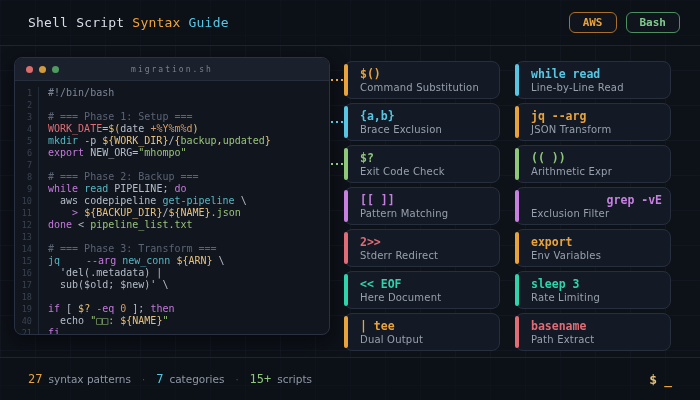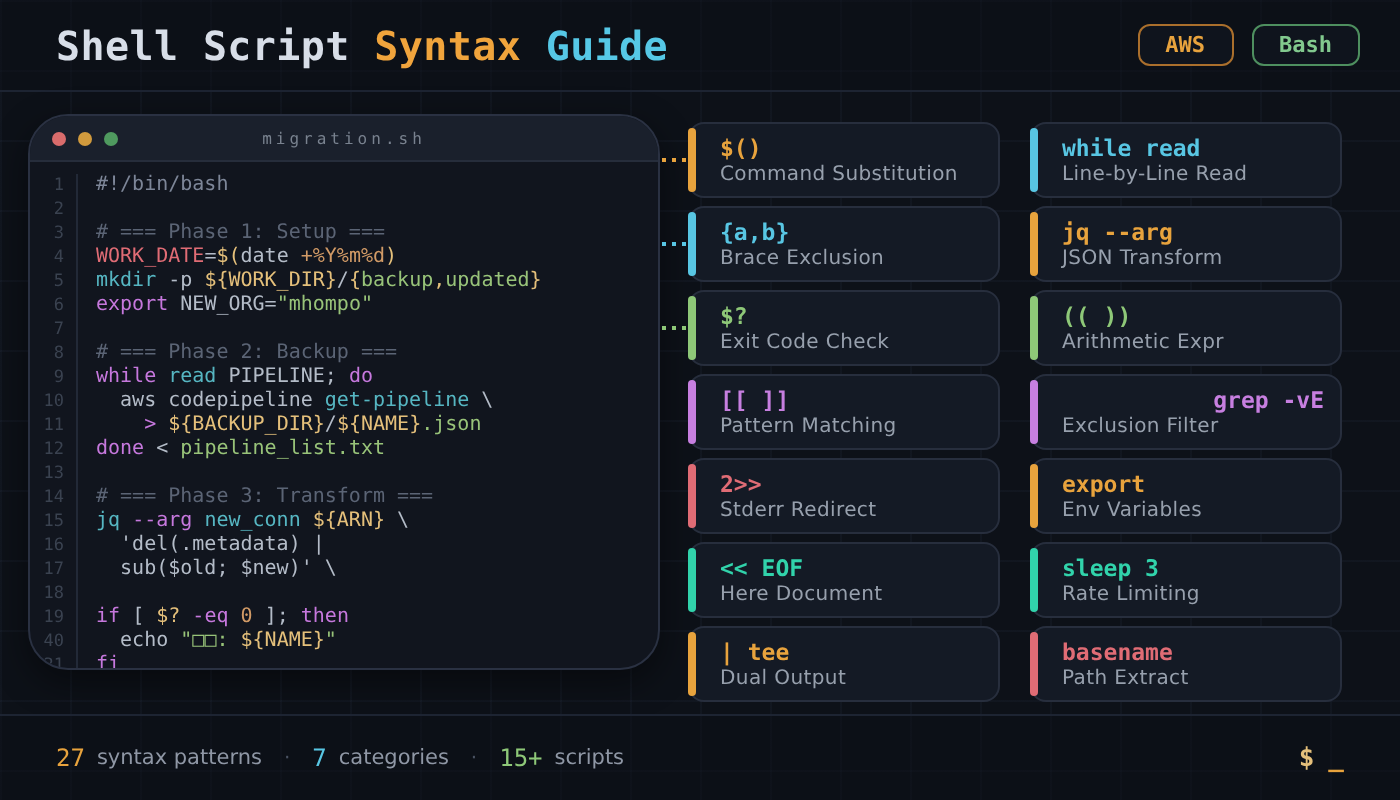--- a/index.html
+++ b/index.html
@@ -16,33 +16,33 @@
   }
   
   .header {
     position:absolute; top:0; left:0; right:0; height:46px;
     border-bottom:1px solid #1d2432;
     display:flex; align-items:center; padding:0 20px;
     background:rgba(13,17,24,0.55);
   }
   .page-title {
     font-family:"DejaVu Sans Mono", monospace;
-    font-size:20px; font-weight:bold; letter-spacing:0.2px;
+    font-size:13px; font-weight:normal; letter-spacing:0.2px;
     margin-left:8px; white-space:pre;
   }
   .badges { margin-left:auto; display:flex; gap:9px; }
   .badge {
     font-family:"DejaVu Sans Mono", monospace; font-weight:bold;
     font-size:11px; padding:3px 13px; border-radius:6px;
     border:1px solid; background:#0f141d; cursor:pointer;
   }
   
   .editor {
     position:absolute; left:14px; top:57px; width:316px; height:278px;
-    background:#11151e; border:1px solid #2a3142; border-radius:20px;
+    background:#11151e; border:1px solid #2a3142; border-radius:8px;
     overflow:hidden; box-shadow:0 6px 18px rgba(0,0,0,0.45);
   }
   .titlebar {
     position:relative; height:23px; background:#1a202c;
     border-bottom:1px solid #262d3b;
     display:flex; align-items:center; padding:0 11px;
   }
   .light { width:7px; height:7px; border-radius:50%; margin-right:6px; z-index:2; }
   .filename {
     position:absolute; left:0; right:0; text-align:center;
@@ -121,21 +121,21 @@
         <div class="code-line"><span class="ln">5</span><span class="code-text"><span style="color: rgb(86, 182, 194);">mkdir </span><span style="color: rgb(180, 188, 200);">-p </span><span style="color: rgb(229, 192, 123);">${WORK_DIR}</span><span style="color: rgb(180, 188, 200);">/</span><span style="color: rgb(229, 192, 123);">{</span><span style="color: rgb(152, 195, 121);">backup</span><span style="color: rgb(229, 192, 123);">,</span><span style="color: rgb(152, 195, 121);">updated</span><span style="color: rgb(229, 192, 123);">}</span></span></div>
         <div class="code-line"><span class="ln">6</span><span class="code-text"><span style="color: rgb(198, 120, 221);">export </span><span style="color: rgb(180, 188, 200);">NEW_ORG=</span><span style="color: rgb(152, 195, 121);">"mhompo"</span></span></div>
         <div class="code-line"><span class="ln">7</span><span class="code-text"></span></div>
         <div class="code-line"><span class="ln">8</span><span class="code-text"><span style="color: rgb(91, 100, 117);"># === Phase 2: Backup ===</span></span></div>
         <div class="code-line"><span class="ln">9</span><span class="code-text"><span style="color: rgb(198, 120, 221);">while </span><span style="color: rgb(86, 182, 194);">read </span><span style="color: rgb(180, 188, 200);">PIPELINE; </span><span style="color: rgb(198, 120, 221);">do</span></span></div>
         <div class="code-line"><span class="ln">10</span><span class="code-text"><span style="color: rgb(180, 188, 200);">  aws codepipeline </span><span style="color: rgb(86, 182, 194); text-align: right;">get-pipeline </span><span style="color: rgb(180, 188, 200);">\</span></span></div>
         <div class="code-line"><span class="ln">11</span><span class="code-text"><span style="color: rgb(180, 188, 200);">    </span><span style="color: rgb(198, 120, 221);">&gt; </span><span style="color: rgb(229, 192, 123);">${BACKUP_DIR}</span><span style="color: rgb(180, 188, 200);">/</span><span style="color: rgb(229, 192, 123);">${NAME}</span><span style="color: rgb(152, 195, 121);">.json</span></span></div>
         <div class="code-line"><span class="ln">12</span><span class="code-text"><span style="color: rgb(198, 120, 221);">done </span><span style="color: rgb(180, 188, 200);">&lt; </span><span style="color: rgb(152, 195, 121);">pipeline_list.txt</span></span></div>
         <div class="code-line"><span class="ln">13</span><span class="code-text"></span></div>
         <div class="code-line"><span class="ln">14</span><span class="code-text"><span style="color: rgb(91, 100, 117);"># === Phase 3: Transform ===</span></span></div>
-        <div class="code-line"><span class="ln">15</span><span class="code-text"><span style="color: rgb(86, 182, 194);">jq </span><span style="color: rgb(198, 120, 221);">--arg </span><span style="color: rgb(86, 182, 194);">new_conn </span><span style="color: rgb(229, 192, 123);">${ARN} </span><span style="color: rgb(180, 188, 200);">\</span></span></div>
+        <div class="code-line"><span class="ln">15</span><span class="code-text"><span style="color: rgb(86, 182, 194);">jq </span><span style="color: rgb(198, 120, 221); margin-left: 20px;">--arg </span><span style="color: rgb(86, 182, 194);">new_conn </span><span style="color: rgb(229, 192, 123);">${ARN} </span><span style="color: rgb(180, 188, 200);">\</span></span></div>
         <div class="code-line"><span class="ln">16</span><span class="code-text"><span style="color: rgb(180, 188, 200);">  'del(.metadata) |</span></span></div>
         <div class="code-line"><span class="ln">17</span><span class="code-text"><span style="color: rgb(180, 188, 200);">  sub($old; $new)' \</span></span></div>
         <div class="code-line"><span class="ln">18</span><span class="code-text"></span></div>
         <div class="code-line"><span class="ln">19</span><span class="code-text"><span style="color: rgb(198, 120, 221);">if </span><span style="color: rgb(180, 188, 200);">[ </span><span style="color: rgb(229, 192, 123);">$? </span><span style="color: rgb(198, 120, 221);">-eq </span><span style="color: rgb(209, 154, 102);">0</span><span style="color: rgb(180, 188, 200);"> ]; </span><span style="color: rgb(198, 120, 221);">then</span></span></div>
         <div class="code-line"><span class="ln">40</span><span class="code-text"><span style="color: rgb(180, 188, 200);">  echo </span><span style="color: rgb(152, 195, 121);">"□□: </span><span style="color: rgb(229, 192, 123);">${NAME}</span><span style="color: rgb(152, 195, 121);">"</span></span></div>
         <div class="code-line"><span class="ln">21</span><span class="code-text"><span style="color: rgb(198, 120, 221);">fi</span></span></div>
       </div>
   </div>
 
   <div id="connectors">

